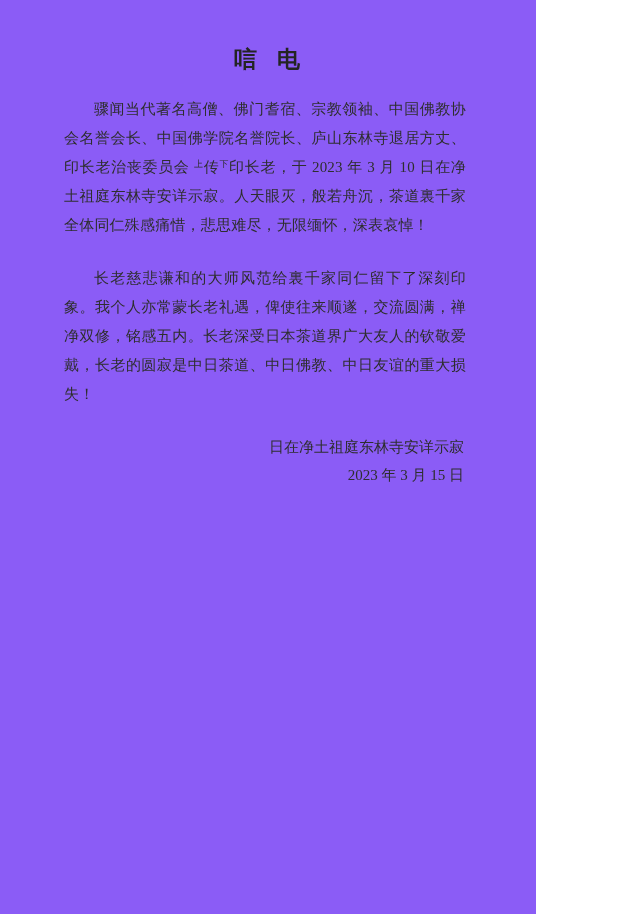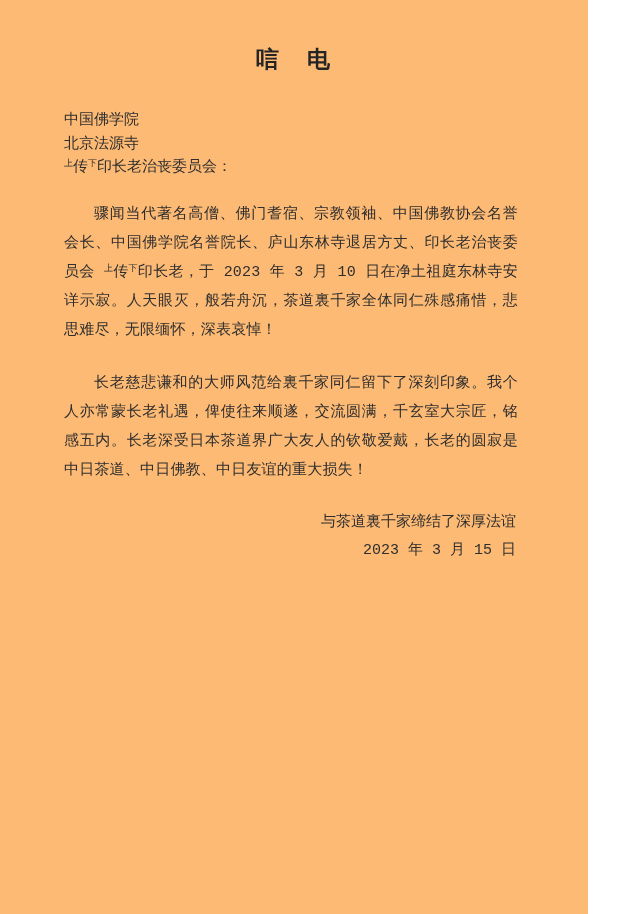--- a/index.html
+++ b/index.html
@@ -2,24 +2,24 @@
 <html><head>
 <meta charset="utf-8">
 <style>
   html, body {
     margin: 0;
     padding: 0;
     background: #ffffff;
   }
   .page {
     position: relative;
-    width: 588px;
+    width: 536px;
     height: 914px;
-    background: #fdba74;
-    font-family: Liberation Mono, monospace;
+    background: #8b5cf6;
+    font-family: Liberation Serif, serif;
     color: #2e2e2e;
     overflow: hidden;
     box-sizing: border-box;
   }
   .title {
     margin: 0;
     padding-top: 44px;
     text-align: center;
     font-size: 23px;
     font-weight: bold;
@@ -63,29 +63,24 @@
     white-space: pre;
   }
 </style>
 </head>
 <body>
 
 <div class="page">
 
   <h1 class="title">唁 电</h1>
 
-  <div class="recipients">
-    <p><span>中国佛学院</span></p>
-    <p><span>北京法源寺</span></p>
-    <p><sup>上</sup><span>传</span><sup>下</sup><span>印长老治丧委员会：</span></p>
-  </div>
 
   <div class="letter-body">
     <p><span>骤闻当代著名高僧、佛门耆宿、宗教领袖、中国佛教协会名誉会长、中国佛学院名誉院长、庐山东林寺退居方丈、印长老治丧委员会 </span><sup>上</sup><span>传</span><sup>下</sup><span>印长老，于 2023 年 3 月 10 日在净土祖庭东林寺安详示寂。人天眼灭，般若舟沉，茶道裏千家全体同仁殊感痛惜，悲思难尽，无限缅怀，深表哀悼！</span></p>
-    <p><span>长老慈悲谦和的大师风范给裏千家同仁留下了深刻印象。我个人亦常蒙长老礼遇，俾使往来顺遂，交流圆满，千玄室大宗匠，铭感五内。长老深受日本茶道界广大友人的钦敬爱戴，长老的圆寂是中日茶道、中日佛教、中日友谊的重大损失！</span></p>
+    <p><span>长老慈悲谦和的大师风范给裏千家同仁留下了深刻印象。我个人亦常蒙长老礼遇，俾使往来顺遂，交流圆满，禅净双修，铭感五内。长老深受日本茶道界广大友人的钦敬爱戴，长老的圆寂是中日茶道、中日佛教、中日友谊的重大损失！</span></p>
   </div>
 
   <div class="signature">
-    <p>与茶道裏千家缔结了深厚法谊</p>
+    <p>日在净土祖庭东林寺安详示寂</p>
     <p>2023 年 3 月 15 日</p>
   </div>
 
 </div>
 
 </body></html>

